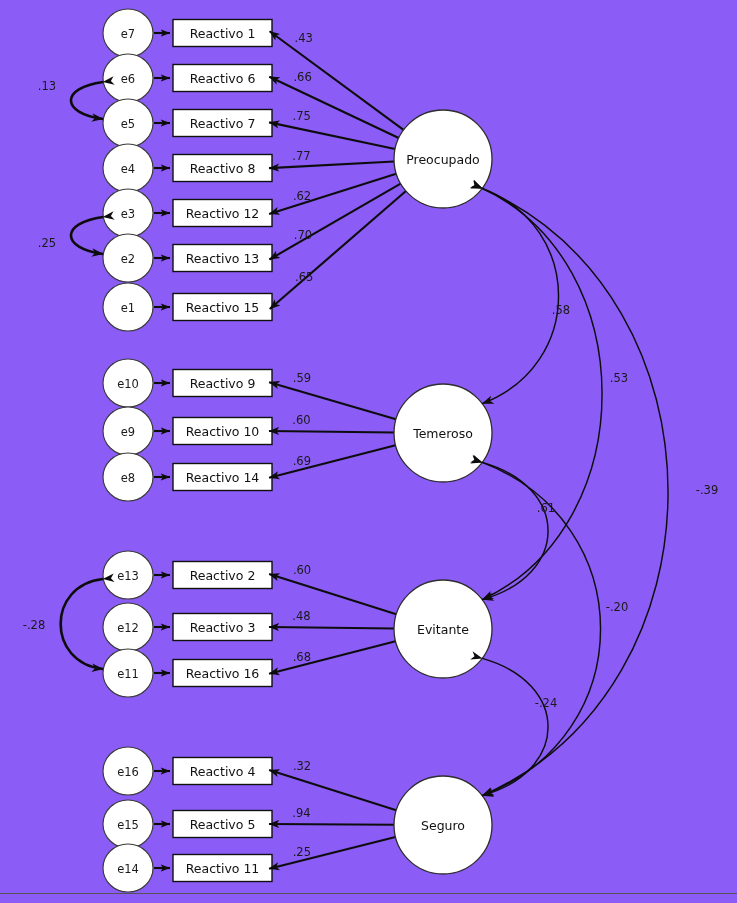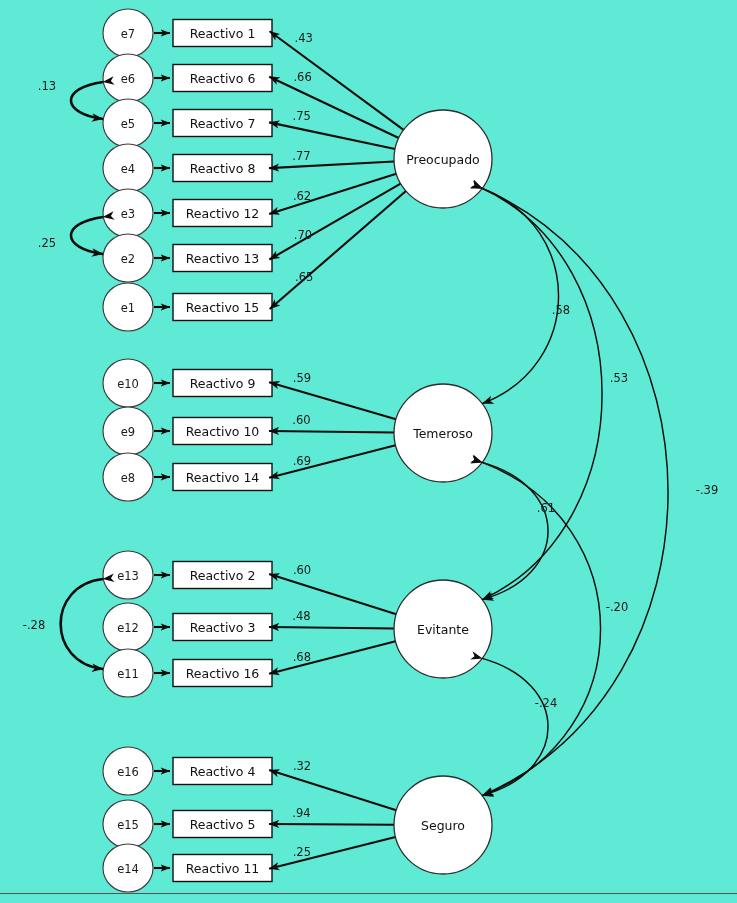--- a/index.html
+++ b/index.html
@@ -7,21 +7,21 @@
     padding: 0;
     background: #ffffff;
   }
   body {
     font-family: "DejaVu Sans", "Liberation Sans", sans-serif;
   }
   #diagram-root {
     position: relative;
     width: 737px;
     height: 903px;
-    background: #5eead4;
+    background: #8b5cf6;
     overflow: hidden;
     text-align: center;
   }
   svg.sem {
     display: block;
     width: 737px;
     height: 903px;
   }
   .node-shape {
     fill: #ffffff;

